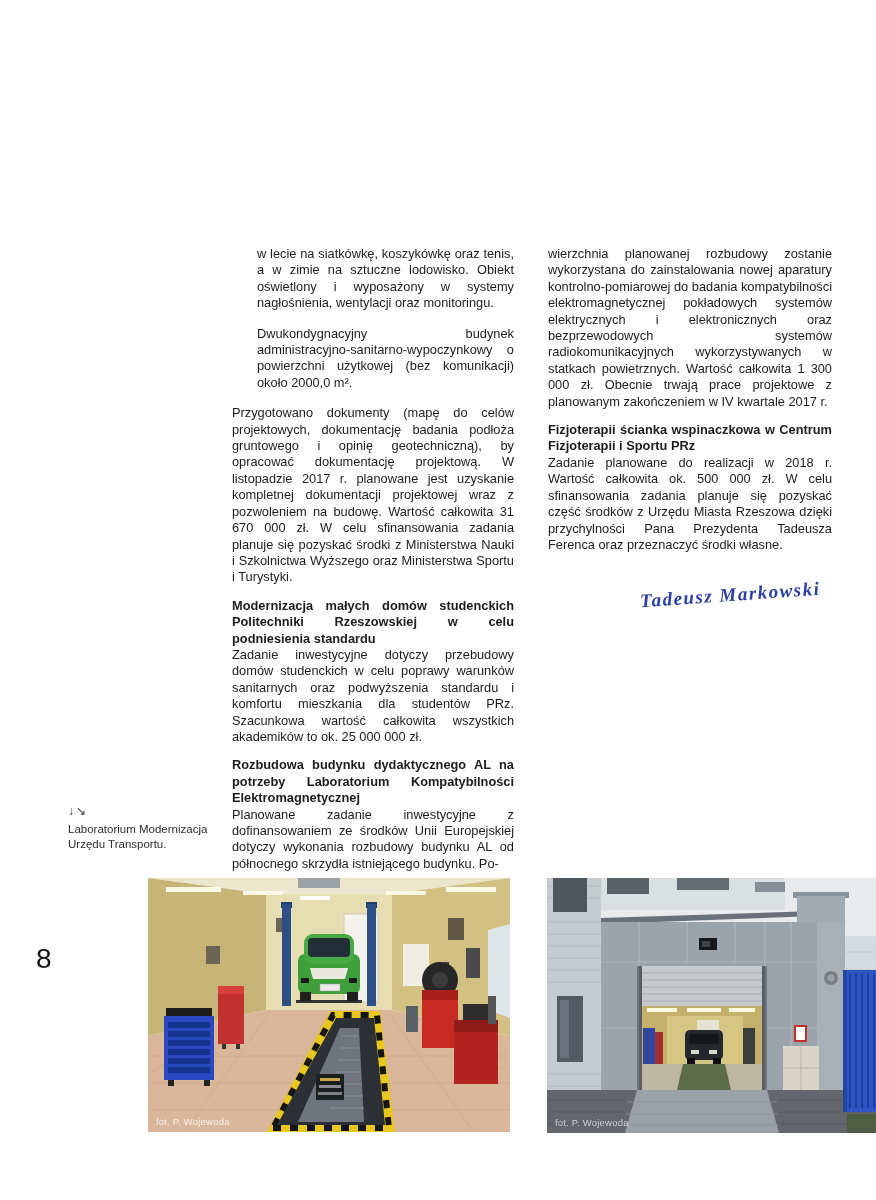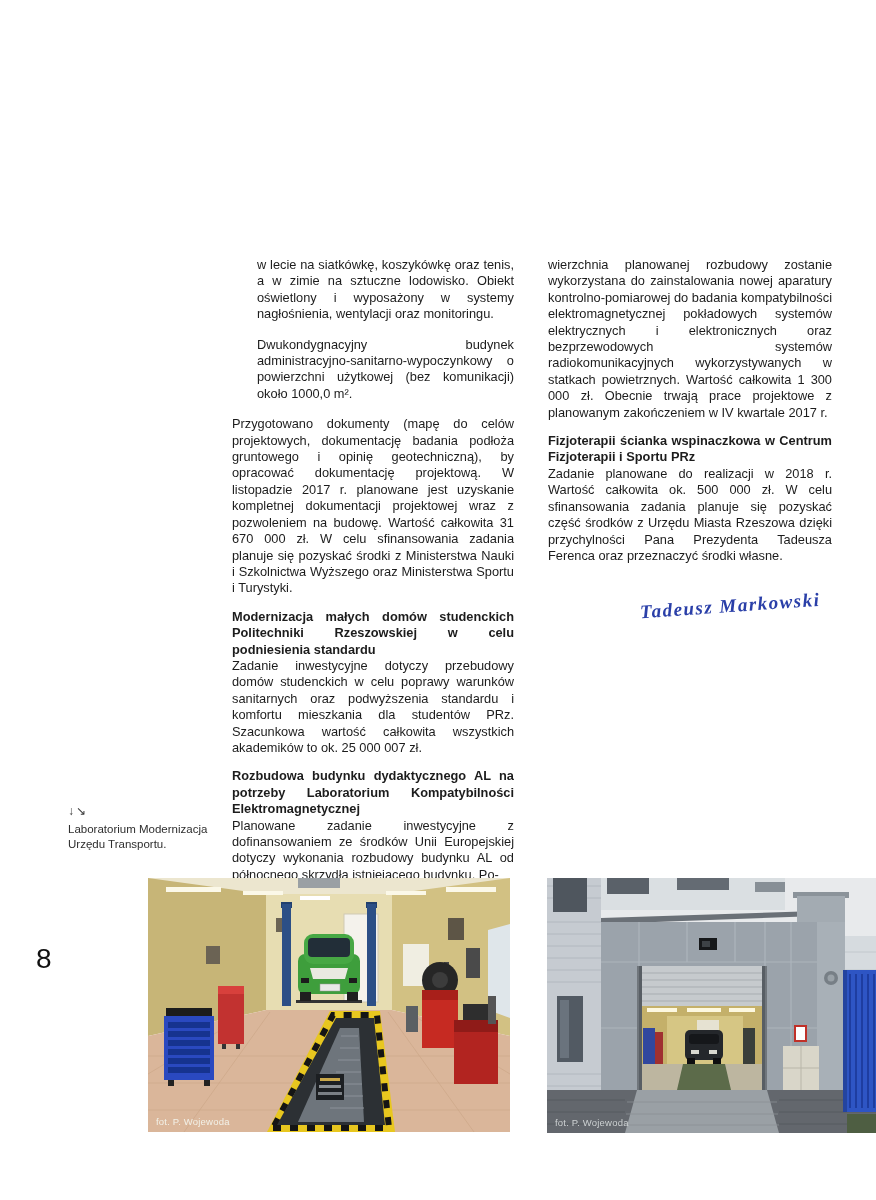--- a/index.html
+++ b/index.html
@@ -1,21 +1,21 @@
 <!DOCTYPE html>
 <html lang="pl"><head>
 <meta charset="utf-8">
 <style>
   html,body{margin:0;padding:0;background:#ffffff;}
   .page{
     position:relative;width:876px;height:1200px;background:#ffffff;overflow:hidden;
     font-family:"Liberation Sans",sans-serif;color:#1c1c1c;
   }
   
-  .col{position:absolute;top:257px;font-size:12.8px;line-height:16.4px;text-align:justify;}
+  .col{position:absolute;top:246px;font-size:12.8px;line-height:16.4px;text-align:justify;}
   .col-left{left:232px;width:282px;}
   .col-right{left:548px;width:284px;}
   .col p{margin:0 0 14px 0;}
   .col p.indent{margin-left:25px;}
   .col p.h{font-weight:bold;margin-bottom:0;}
   .col p.tight{margin-bottom:12px;}
   .col p.last{margin-bottom:0;}
   .col p.bold{font-weight:bold;}
   
   .signature-wrap{margin-top:34px;margin-left:92px;}
@@ -45,24 +45,24 @@
   <div class="margin-caption">
     <span class="arrows">↓↘</span>
     <span>Laboratorium Modernizacja</span><br>
     <span>Urzędu Transportu.</span>
   </div>
 
   <div class="page-number">8</div>
 
   <div class="col col-left">
     <p class="indent">w lecie na siatkówkę, koszykówkę oraz tenis, a w zimie na sztuczne lodowisko. Obiekt oświetlony i wyposażony w systemy nagłośnienia, wentylacji oraz monitoringu.</p>
-    <p class="indent">Dwukondygnacyjny budynek administracyjno-sanitarno-wypoczynkowy o powierzchni użytkowej (bez komunikacji) około 1000,0 m².</p>
+    <p class="indent">Dwukondygnacyjny budynek administracyjno-sanitarno-wypoczynkowy o powierzchni użytkowej (bez komunikacji) około 2000,0 m².</p>
     <p class="tight">Przygotowano dokumenty (mapę do celów projektowych, dokumentację badania podłoża gruntowego i opinię geotechniczną), by opracować dokumentację projektową. W listopadzie 2017 r. planowane jest uzyskanie kompletnej dokumentacji projektowej wraz z pozwoleniem na budowę. Wartość całkowita 31 670 000 zł. W celu sfinansowania zadania planuje się pozyskać środki z Ministerstwa Nauki i Szkolnictwa Wyższego oraz Ministerstwa Sportu i Turystyki.</p>
     <p class="h">Modernizacja małych domów studenckich Politechniki Rzeszowskiej w celu podniesienia standardu</p>
-    <p class="tight">Zadanie inwestycyjne dotyczy przebudowy domów studenckich w celu poprawy warunków sanitarnych oraz podwyższenia standardu i komfortu mieszkania dla studentów PRz. Szacunkowa wartość całkowita wszystkich akademików to ok. 25 000 007 zł.</p>
+    <p class="tight">Zadanie inwestycyjne dotyczy przebudowy domów studenckich w celu poprawy warunków sanitarnych oraz podwyższenia standardu i komfortu mieszkania dla studentów PRz. Szacunkowa wartość całkowita wszystkich akademików to ok. 25 000 000 zł.</p>
     <p class="h">Rozbudowa budynku dydaktycznego AL na potrzeby Laboratorium Kompatybilności Elektromagnetycznej</p>
     <p class="last">Planowane zadanie inwestycyjne z dofinansowaniem ze środków Unii Europejskiej dotyczy wykonania rozbudowy budynku AL od północnego skrzydła istniejącego budynku. Po-</p>
   </div>
 
   <div class="col col-right">
     <p class="tight">wierzchnia planowanej rozbudowy zostanie wykorzystana do zainstalowania nowej aparatury kontrolno-pomiarowej do badania kompatybilności elektromagnetycznej pokładowych systemów elektrycznych i elektronicznych oraz bezprzewodowych systemów radiokomunikacyjnych wykorzystywanych w statkach powietrznych. Wartość całkowita 1 300 000 zł. Obecnie trwają prace projektowe z planowanym zakończeniem w IV kwartale 2017 r.</p>
     <p class="h">Fizjoterapii ścianka wspinaczkowa w Centrum Fizjoterapii i Sportu PRz</p>
     <p style="margin-bottom:26px;">Zadanie planowane do realizacji w 2018 r. Wartość całkowita ok. 500 000 zł. W celu sfinansowania zadania planuje się pozyskać część środków z Urzędu Miasta Rzeszowa dzięki przychylności Pana Prezydenta Tadeusza Ferenca oraz przeznaczyć środki własne.</p>
     <div class="signature-wrap">
       <span class="signature">Tadeusz Markowski</span>

